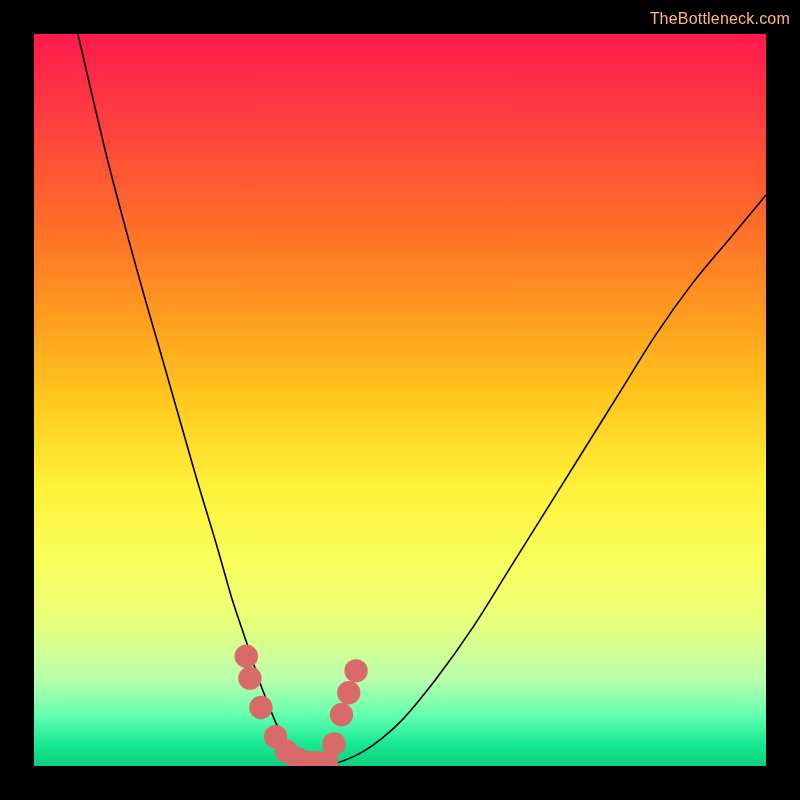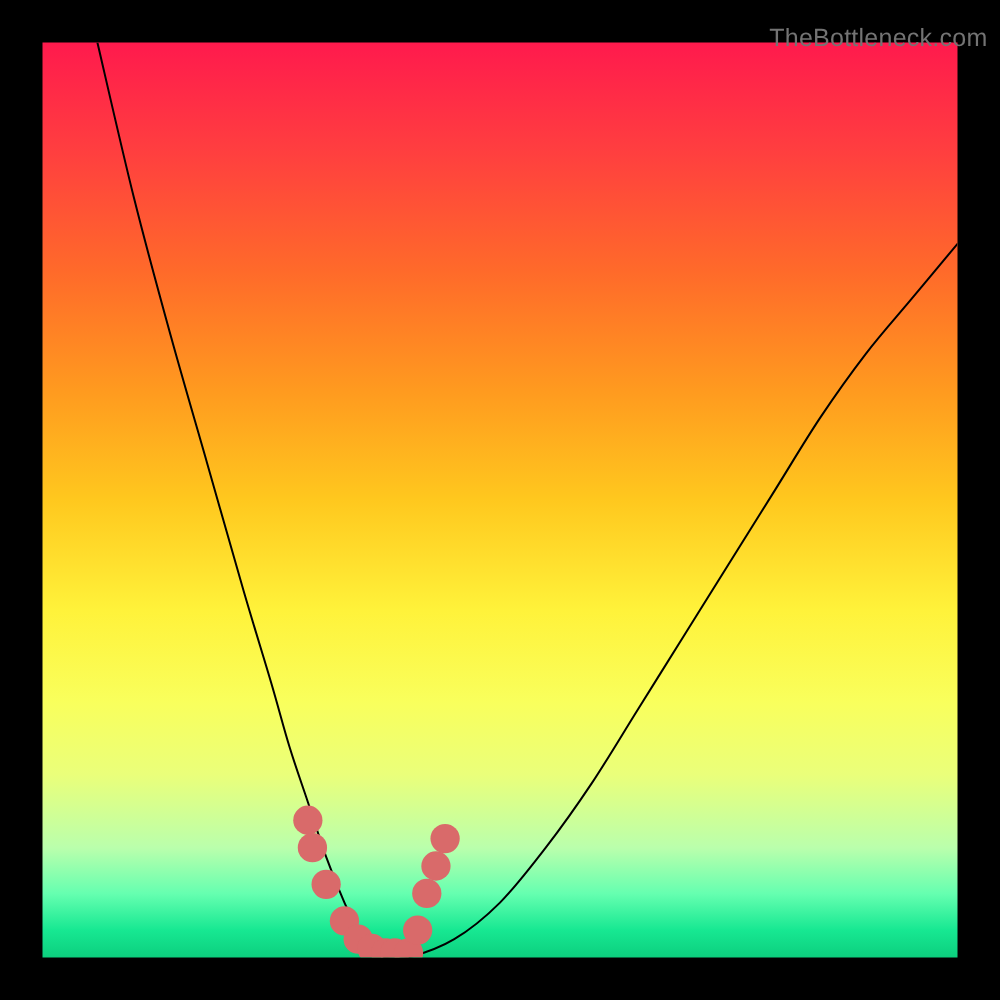--- a/index.html
+++ b/index.html
@@ -35,24 +35,24 @@
       #eaff7a 80%,
       #baffac 88%,
       #66ffb0 93%,
       #17e892 97%,
       #0ccf7e 100%
     );
     overflow: hidden;
   }
   .watermark {
     position: absolute;
-    top: 20px;
+    top: 10px;
     right: 10px;
-    color: #737373;
-    font-size: 20px;
+    color: #fdba74;
+    font-size: 16px;
     font-weight: 500;
     letter-spacing: 0.2px;
     z-index: 10;
     user-select: none;
   }
   svg.curve {
     position: absolute;
     left: 0;
     top: 0;
     width: 732px;

